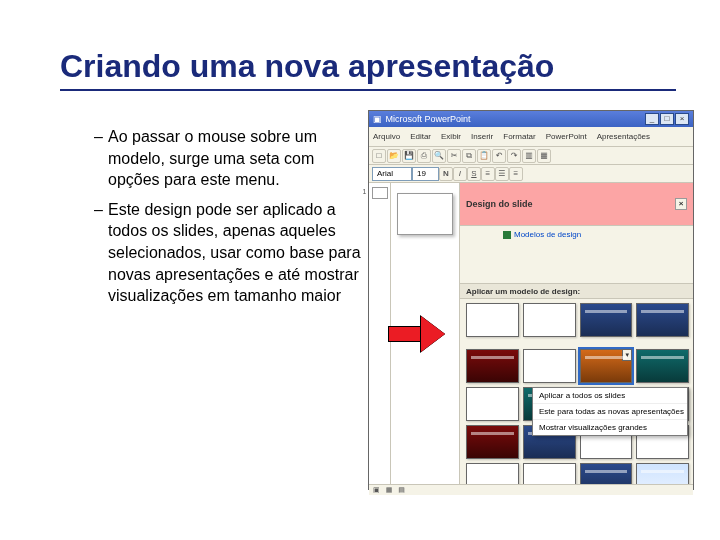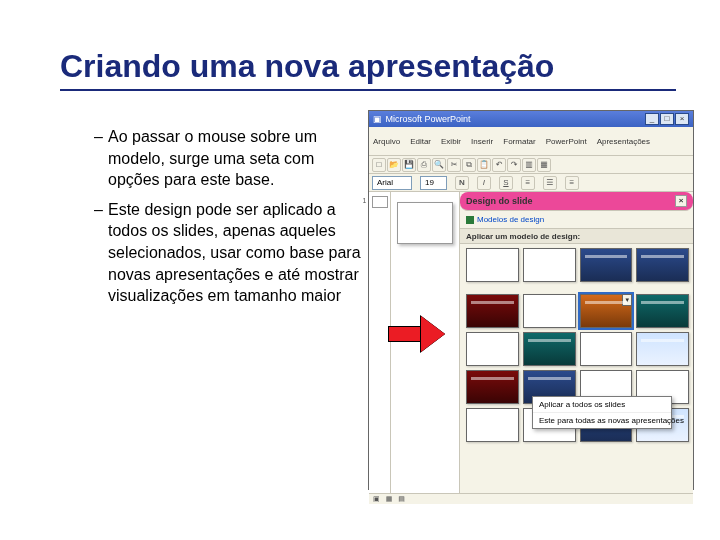--- a/index.html
+++ b/index.html
@@ -70,21 +70,21 @@
   .ppwin .titlebar .wb {
     width: 14px; height: 12px;
     background: #dce6f4;
     border: 1px solid #2a4a8a;
     color: #333;
     font-size: 8px;
     text-align: center;
     line-height: 10px;
   }
   .menubar {
-    height: 29px;
+    height: 20px;
     background: #f5f3e7;
     display: flex;
     gap: 10px;
     padding: 4px 4px;
     align-items: center;
     font-size: 8px;
     color: #333;
     border-bottom: 1px solid #c9c6b8;
   }
   .menubar span { white-space: nowrap; }
@@ -106,21 +106,21 @@
     align-items: center;
     justify-content: center;
     font-size: 8px;
     color: #555;
   }
   .fontrow {
     height: 18px;
     background: #f5f3e7;
     display: flex;
     align-items: center;
-    gap: 8px;
+    gap: 0;
     padding: 0 3px;
     border-bottom: 1px solid #c9c6b8;
     font-size: 8px;
   }
   .fontbox {
     background: #fff;
     border: 1px solid #7f9db9;
     height: 14px;
     padding: 0 12px 0 4px;
     display: inline-flex;
@@ -167,30 +167,29 @@
   }
   .taskpane {
     flex: 1;
     background: #f5f3e7;
     border-left: 1px solid #c9c6b8;
     display: flex;
     flex-direction: column;
     position: relative;
   }
   .tp-title {
-    background: #ec4899;
+    background: #fca5a5;
     border-bottom: 1px solid #c9c6b8;
     font-size: 9px;
     font-weight: 700;
     color: #333;
-    padding: 3px 6px;
+    padding: 15px 6px;
     display: flex;
     align-items: center;
     justify-content: space-between;
-    border-radius: 8px;
   }
   .tp-title .xb {
     width: 12px; height: 12px;
     border: 1px solid #999;
     font-size: 8px;
     text-align: center;
     line-height: 10px;
     background: #f5f3e7;
   }
   .tp-links {
@@ -198,33 +197,35 @@
     display: flex;
     flex-direction: column;
     gap: 2px;
     font-size: 8px;
   }
   .tp-links .lnk {
     color: #0046c8;
     display: flex;
     align-items: center;
     gap: 3px;
+    margin-left: 37px;
   }
   .tp-links .lnk .sq {
     width: 8px; height: 8px;
     display: inline-block;
   }
   .tp-section-hdr {
     font-size: 8px;
     font-weight: 700;
     padding: 3px 6px 2px;
     color: #333;
     background: #e9e6d8;
     border-top: 1px solid #c9c6b8;
     border-bottom: 1px solid #c9c6b8;
+    margin-top: 40px;
   }
   .tp-thumbs {
     flex: 1;
     overflow: hidden;
     padding: 4px 4px 4px 6px;
     display: grid;
     grid-template-columns: repeat(4, 1fr);
     gap: 4px;
     align-content: start;
     background: #f5f3e7;
@@ -256,21 +257,21 @@
     border: 1px solid #666;
     font-size: 7px;
     text-align: center;
     line-height: 10px;
     color: #333;
   }
   .ctxmenu {
     position: absolute;
     top: 204px;
     left: 72px;
-    width: 140px;
+    width: 156px;
     background: #fff;
     border: 1px solid #7a7a7a;
     box-shadow: 2px 2px 4px rgba(0,0,0,.3);
     font-size: 8px;
     z-index: 20;
   }
   .ctxmenu .mi {
     padding: 3px 6px;
     border-bottom: 1px solid #eee;
     color: #000;
@@ -322,21 +323,21 @@
   }
 </style>
 </head>
 <body>
 
 <h1 class="title">Criando uma nova apresentação</h1>
 
 <div class="bullets">
   <div class="item">
     <div class="dash">–</div>
-    <div class="txt">Ao passar o mouse sobre um modelo, surge uma seta com opções para este base.</div>
+    <div class="txt">Ao passar o mouse sobre um modelo, surge uma seta com opções para este menu.</div>
   </div>
   <div class="item">
     <div class="dash">–</div>
     <div class="txt">Este design pode ser aplicado a todos os slides, apenas aqueles selecionados, usar como base para novas apresentações e até mostrar visualizações em tamanho maior</div>
   </div>
 </div>
 
 <div class="ppwin">
   <div class="titlebar">
     <span>▣</span>
@@ -428,20 +429,21 @@
           <div class="th "></div>
           <div class="th "></div>
           <div class="th "></div>
           <div class="th blue"></div>
           <div class="th ltbl"></div>
         </div>
 
       <div class="ctxmenu">
         <div class="mi">Aplicar a todos os slides</div>
         <div class="mi">Este para todas as novas apresentações</div>
+        <div class="mi">Mostrar visualizações grandes</div>
       </div>
     </div>
   </div>
   <div class="statusbar">
     <span>▣</span>
     <span>▦</span>
     <span>▤</span>
   </div>
 </div>
 

